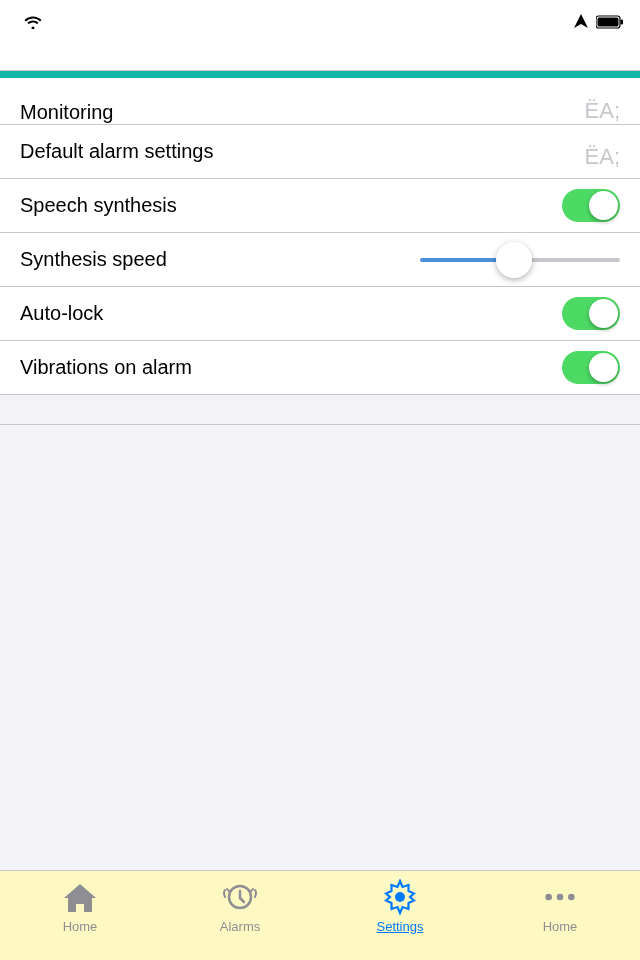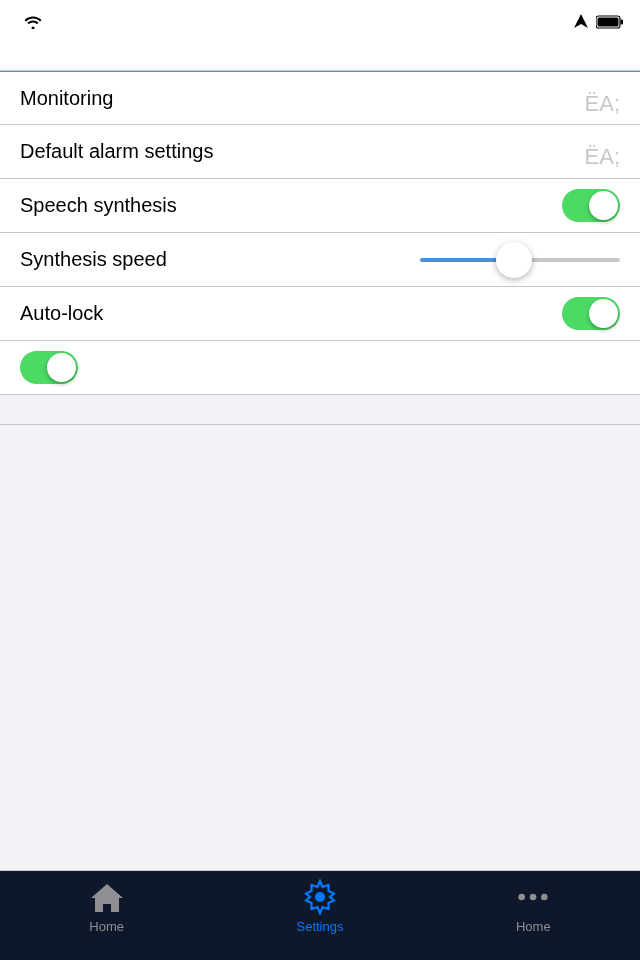--- a/index.html
+++ b/index.html
@@ -65,21 +65,22 @@
     .settings-item {
       display: flex;
       align-items: center;
       justify-content: space-between;
       padding: 0 20px;
       height: 54px;
       border-bottom: 1px solid #c8c8cc;
       background: #fff;
     }
     .settings-item:first-child {
-      border-top: 1px solid #14b8a6;
+      border-top: 7px solid #14b8a6;
+      align-items: flex-end;
     }
 
     .item-label {
       font-size: 20px;
       color: #000;
       font-weight: 400;
     }
 
     
     .chevron {
@@ -154,41 +155,42 @@
       cursor: pointer;
     }
 
     
     .tab-bar {
       position: absolute;
       bottom: 0;
       left: 0;
       width: 640px;
       height: 90px;
-      background: #0f172a;
+      background: #fef9c3;
       border-top: 1px solid #c8c8cc;
       display: flex;
       align-items: flex-start;
       justify-content: space-around;
       padding-top: 8px;
     }
     .tab-item {
       display: flex;
       flex-direction: column;
       align-items: center;
       gap: 4px;
       width: 100px;
       cursor: pointer;
     }
     .tab-label {
       font-size: 13px;
       color: #8e8e93;
     }
     .tab-item.active .tab-label {
       color: #007aff;
+      text-decoration: underline;
     }
     .tab-icon {
       display: flex;
       align-items: center;
       justify-content: center;
       width: 36px;
       height: 36px;
     }
     .tab-icon svg {
       display: block;
@@ -257,35 +259,52 @@
         </div>
       </div>
     </div>
     <div class="settings-item">
       <span class="item-label">Auto-lock</span>
       <div class="toggle on">
         <div class="toggle-thumb"></div>
       </div>
     </div>
     <div class="settings-item">
+      <span class="item-label">Vibrations on alarm</span>
       <div class="toggle on">
         <div class="toggle-thumb"></div>
       </div>
     </div>
     <div class="spacer-row"></div>
   </div>
 
 <div class="tab-bar" id="tab-bar">
     <div class="tab-item">
       <div class="tab-icon">
         <svg width="36" height="34" viewBox="0 0 36 34" fill="none">
       <polygon points="18,4 34,18 30,18 30,32 22,32 22,24 14,24 14,32 6,32 6,18 2,18" fill="#8e8e93"></polygon>
     </svg>
       </div>
       <span class="tab-label">Home</span>
+    </div>
+    <div class="tab-item">
+      <div class="tab-icon">
+        <svg width="36" height="34" viewBox="0 0 36 34" fill="none">
+      <ellipse cx="18" cy="17" rx="11" ry="11" stroke="#8e8e93" stroke-width="2.5" fill="none"></ellipse>
+      <line x1="18" y1="11" x2="18" y2="18" stroke="#8e8e93" stroke-width="2.5" stroke-linecap="round"></line>
+      <line x1="18" y1="18" x2="22" y2="22" stroke="#8e8e93" stroke-width="2.5" stroke-linecap="round"></line>
+
+      <line x1="8" y1="12" x2="5" y2="9" stroke="#8e8e93" stroke-width="2" stroke-linecap="round"></line>
+      <line x1="28" y1="12" x2="31" y2="9" stroke="#8e8e93" stroke-width="2" stroke-linecap="round"></line>
+
+      <path d="M3,17 Q1,13 3,10" stroke="#8e8e93" stroke-width="2" fill="none" stroke-linecap="round"></path>
+      <path d="M33,17 Q35,13 33,10" stroke="#8e8e93" stroke-width="2" fill="none" stroke-linecap="round"></path>
+    </svg>
+      </div>
+      <span class="tab-label">Alarms</span>
     </div>
     <div class="tab-item active">
       <div class="tab-icon">
         <svg width="36" height="36" viewBox="0 0 36 36" fill="none">
       <circle cx="18" cy="18" r="5" fill="#007aff"></circle>
       <path d="M18 2 L20.5 8 L26.5 6 L26.5 12 L32 14.5 L28 18 L32 21.5 L26.5 24 L26.5 30 L20.5 28 L18 34 L15.5 28 L9.5 30 L9.5 24 L4 21.5 L8 18 L4 14.5 L9.5 12 L9.5 6 L15.5 8 Z" stroke="#007aff" stroke-width="2.2" fill="none"></path>
     </svg>
       </div>
       <span class="tab-label">Settings</span>
     </div>

